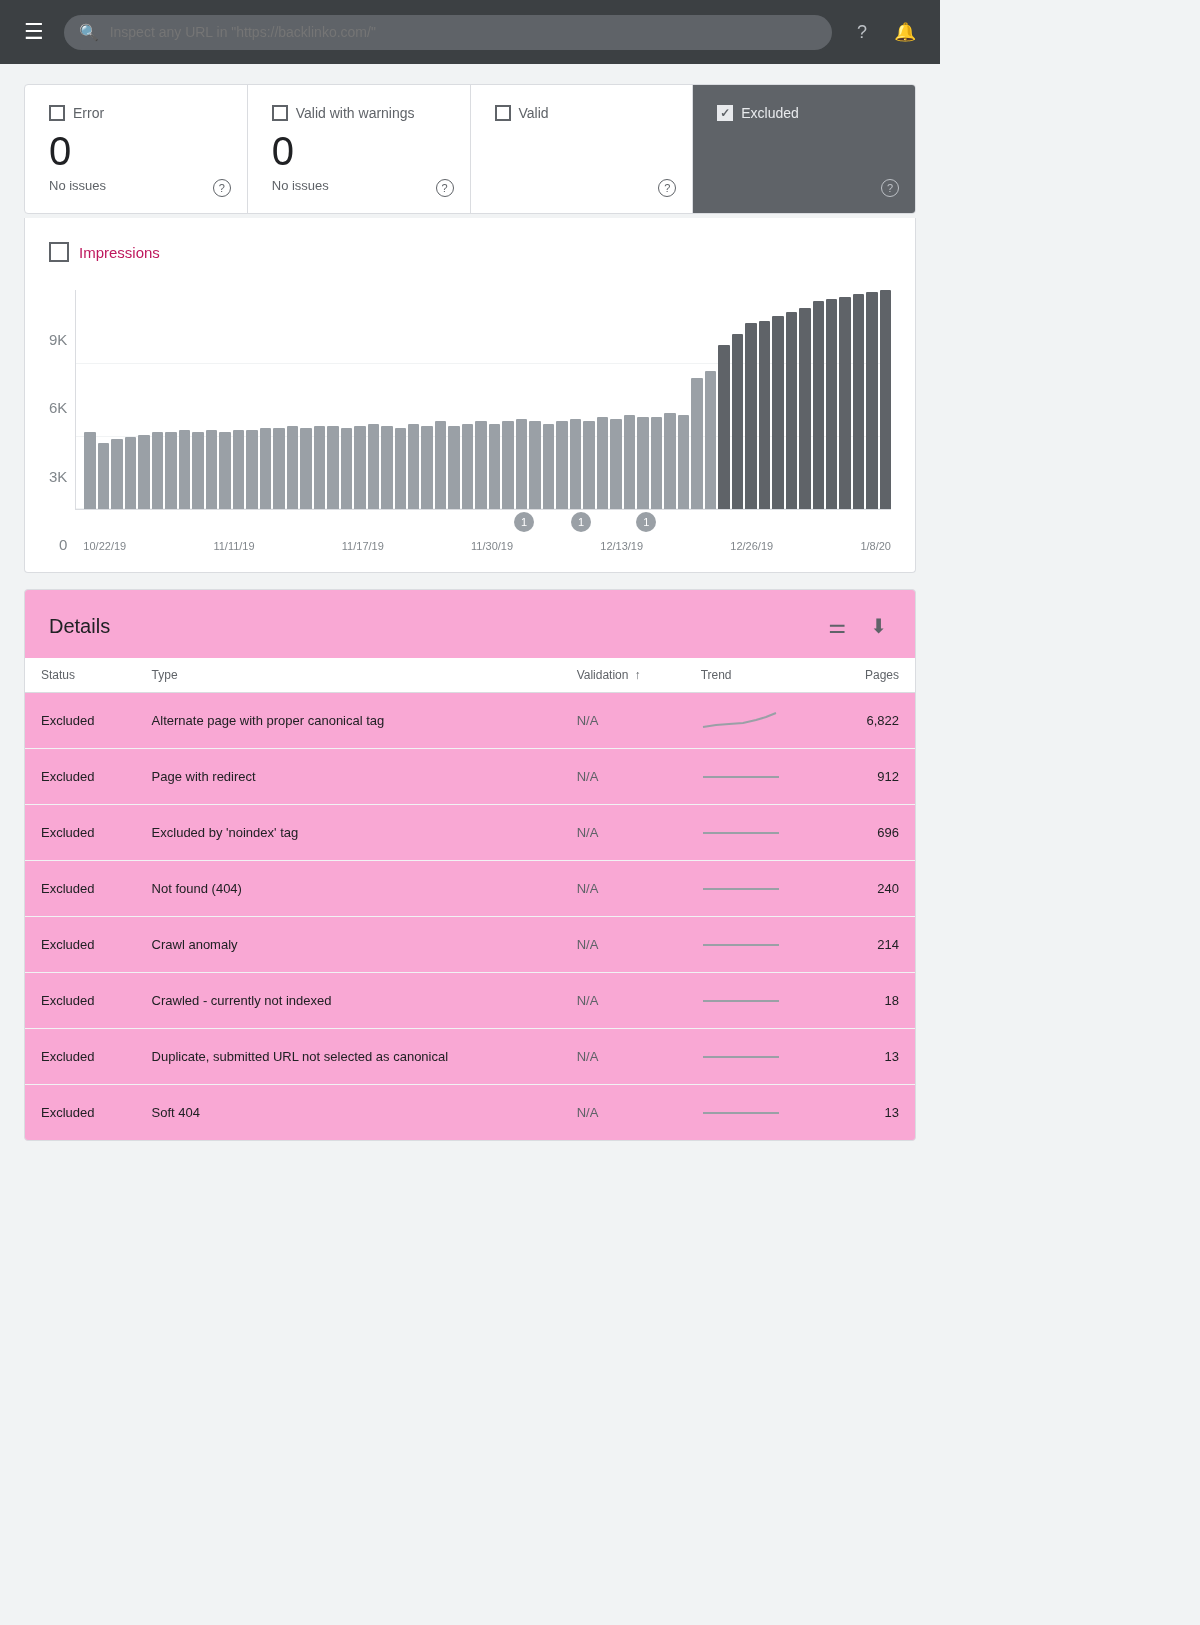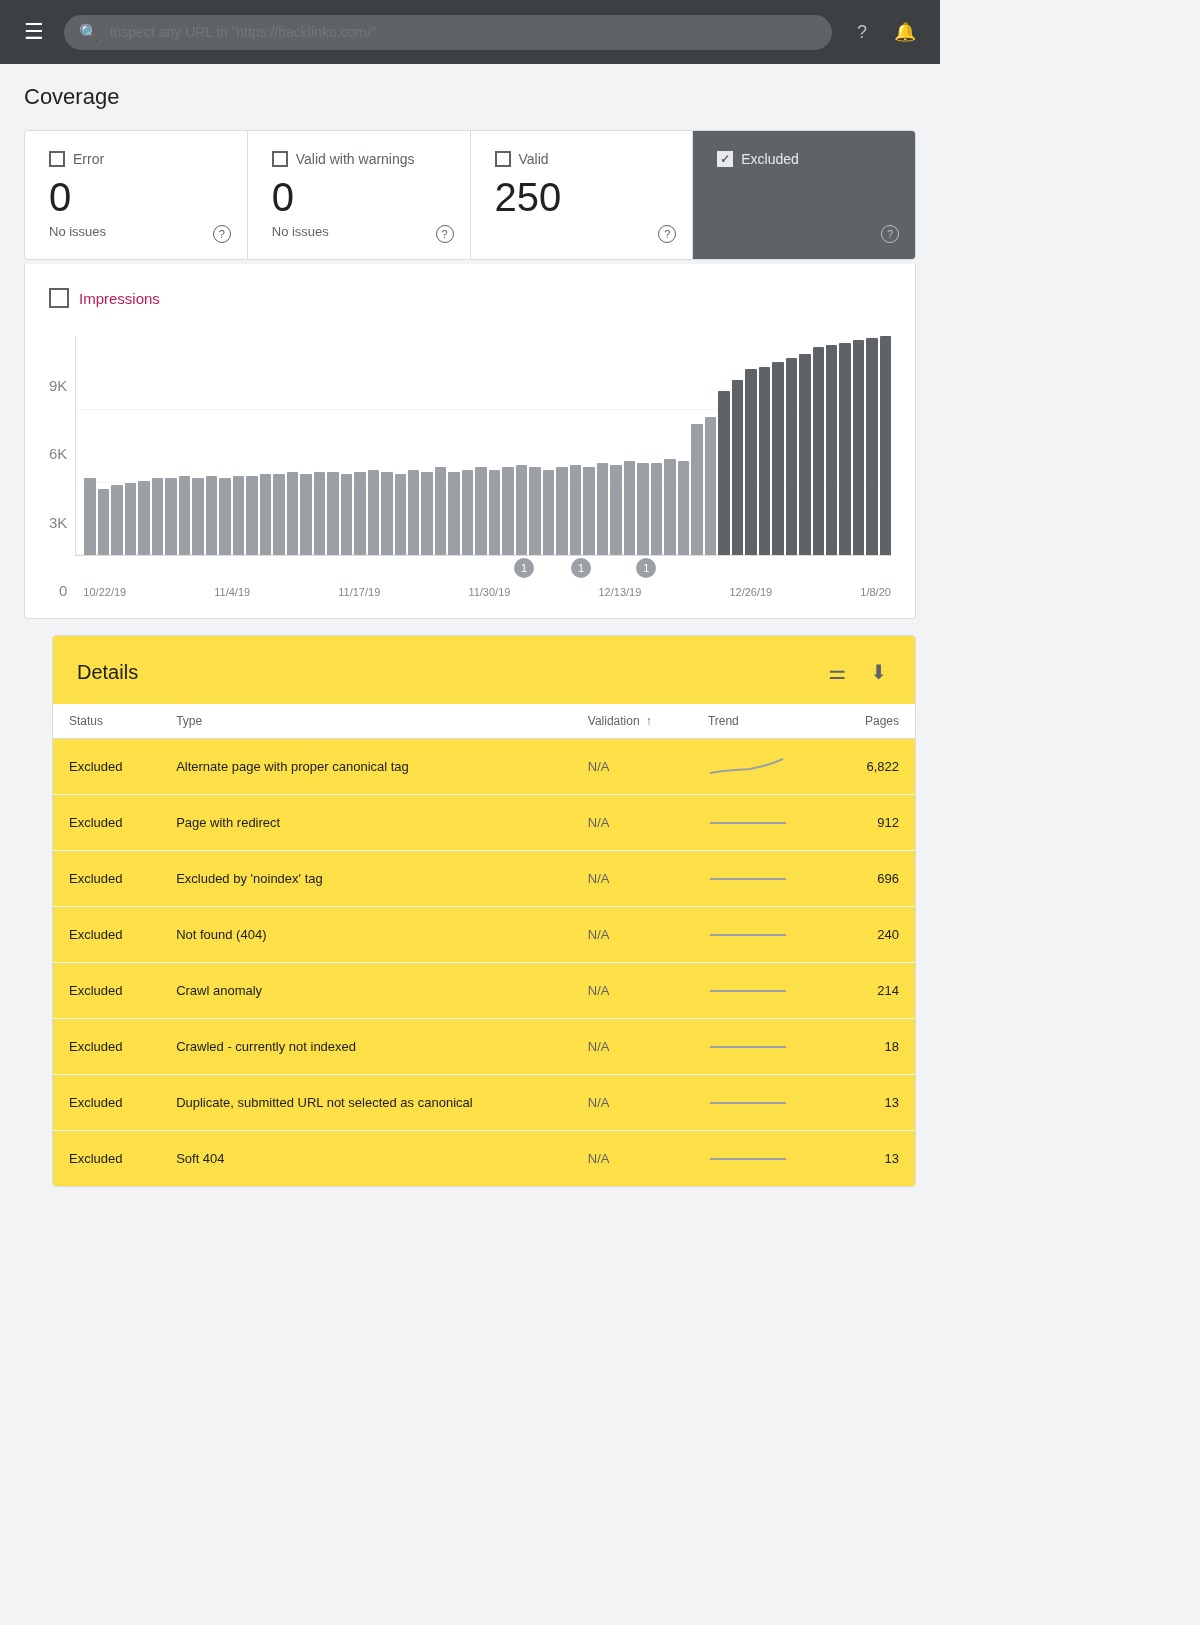--- a/index.html
+++ b/index.html
@@ -169,25 +169,24 @@
       width: 20px; height: 20px;
       border-radius: 50%;
       background: #9aa0a6;
       color: #fff;
       font-size: 11px;
       display: flex; align-items: center; justify-content: center;
     }
 
     
     .details-card {
-      background: #fde047;
+      background: #f9a8d4;
       border-radius: 4px;
       border: 1px solid #dadce0;
       overflow: hidden;
-      margin-left: 28px;
     }
     .details-header {
       display: flex;
       align-items: center;
       justify-content: space-between;
       padding: 20px 24px 16px;
     }
     .details-title { font-size: 20px; font-weight: 400; color: #202124; }
     .details-actions { display: flex; gap: 16px; }
     .action-icon {
@@ -232,21 +231,20 @@
     <span class="search-icon">🔍</span>
     <input class="search-input" type="text" placeholder="Inspect any URL in &quot;https://backlinko.com/&quot;" style="">
   </div>
   <div class="topbar-icons">
     <div class="topbar-icon">?</div>
     <div class="topbar-icon">🔔</div>
   </div>
 </div>
 
 <div class="page-content">
-  <h1 class="page-title">Coverage</h1>
 
   <div class="stats-card">
     <div class="stats-row">
 
       <div class="stat-box">
         <div class="stat-header">
           <div class="stat-checkbox"></div>
           <span class="stat-label">Error</span>
         </div>
         <div class="stat-value">0</div>
@@ -262,21 +260,20 @@
         <div class="stat-value">0</div>
         <div class="stat-sub">No issues</div>
         <div class="stat-help">?</div>
       </div>
 
       <div class="stat-box">
         <div class="stat-header">
           <div class="stat-checkbox"></div>
           <span class="stat-label">Valid</span>
         </div>
-        <div class="stat-value">250</div>
         <div class="stat-sub"></div>
         <div class="stat-help">?</div>
       </div>
 
       <div class="stat-box active">
         <div class="stat-header">
           <div class="stat-checkbox">
             <span class="checkmark">✓</span>
           </div>
           <span class="stat-label">Excluded</span>
@@ -373,21 +370,21 @@
           </div>
 
         <div style="position:relative; height:22px; margin-top:2px;">
           <div class="marker" style="left:calc(55% - 10px);">1</div>
           <div class="marker" style="left:calc(62% - 10px);">1</div>
           <div class="marker" style="left:calc(70% - 10px);">1</div>
         </div>
 
         <div class="chart-x-labels">
           <span class="x-label">10/22/19</span>
-          <span class="x-label">11/4/19</span>
+          <span class="x-label">11/11/19</span>
           <span class="x-label">11/17/19</span>
           <span class="x-label">11/30/19</span>
           <span class="x-label">12/13/19</span>
           <span class="x-label">12/26/19</span>
           <span class="x-label">1/8/20</span>
         </div>
       </div>
     </div>
   </div>
 

